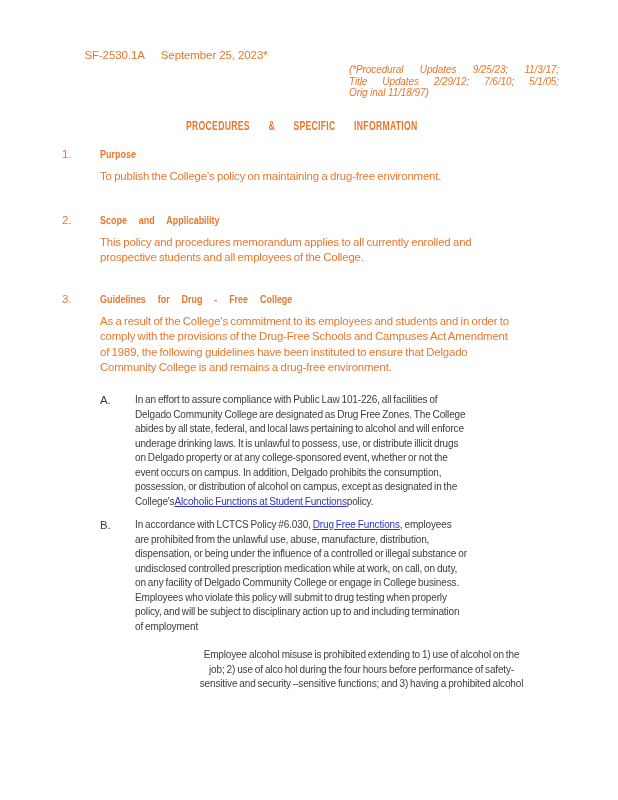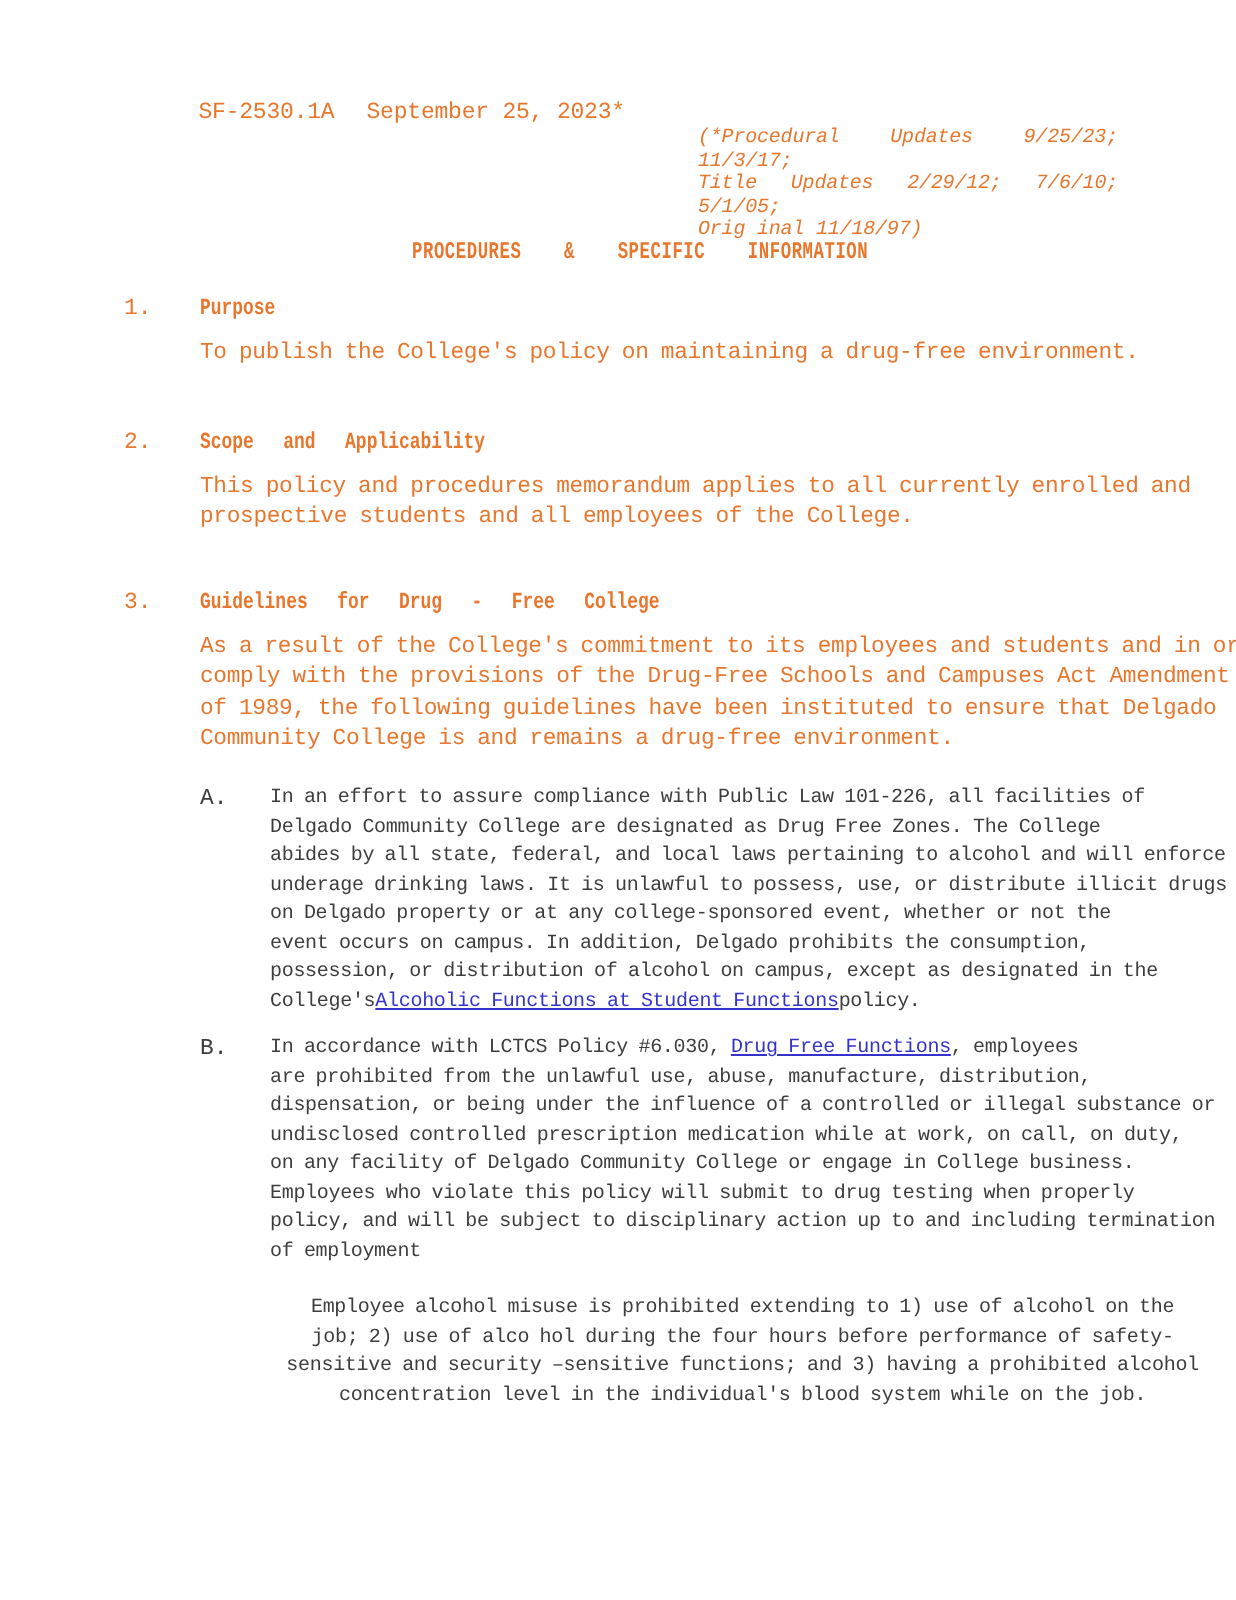--- a/index.html
+++ b/index.html
@@ -13,41 +13,40 @@
     background:var(--paper);
     font-family:"Liberation Sans", sans-serif;
     color:var(--ink);
     -webkit-font-smoothing:antialiased;
   }
   .page{
     position:relative;
     width:618px;height:740px;
     background:var(--paper);
     overflow:hidden;
-    font-family:Liberation Mono, monospace;
   }
   
   .header-row{
     position:absolute;left:72px;top:37px;
     font-size:11.5px;color:var(--orange);
     white-space:pre;letter-spacing:-0.1px;
   }
   .doc-date{margin-left:16px;}
   
   .revision-note{
     position:absolute;left:349px;top:64px;width:210px;
     font-size:10px;font-style:italic;color:var(--orange);
     line-height:11.5px;letter-spacing:-0.1px;
   }
   .revision-note .just{
     text-align:justify;
     text-align-last:justify;
   }
   
-  .doc-title-wrap{position:absolute;left:186px;top:116px;white-space:nowrap;margin-left:20px;}
+  .doc-title-wrap{position:absolute;left:186px;top:116px;white-space:nowrap;}
   .doc-title{
     display:inline-block;
     transform:scaleX(0.72);transform-origin:left center;
     font-weight:bold;font-size:12px;
     color:var(--orange);
     word-spacing:22px;letter-spacing:0.4px;
     white-space:pre;
   }
   
   .sections{position:absolute;left:62px;top:148px;width:512px;}
@@ -187,21 +186,20 @@
             <div class="tline"><span>undisclosed controlled prescription medication while at work, on call, on duty,</span></div>
             <div class="tline"><span>on any facility of Delgado Community College or engage in College business.</span></div>
             <div class="tline"><span>Employees who violate this policy will submit to drug testing when properly</span></div>
             <div class="tline"><span>policy, and will be subject to disciplinary action up to and including termination</span></div>
             <div class="tline"><span>of employment</span></div>
           </div>
         <div class="item-body">
             <div class="tline"><span>Employee alcohol misuse is prohibited extending to 1) use of alcohol on the</span></div>
             <div class="tline"><span>job; 2) use of alco hol during the four hours before performance of safety-</span></div>
             <div class="tline"><span>sensitive and security –sensitive functions; and 3) having a prohibited alcohol</span></div>
-            <div class="tline"><span>concentration level in the individual's blood system while on the job.</span></div>
           </div>
       </div>
     </div>
 
   </div>
 
   <div class="page-number">2</div>
 
 </div>
 

